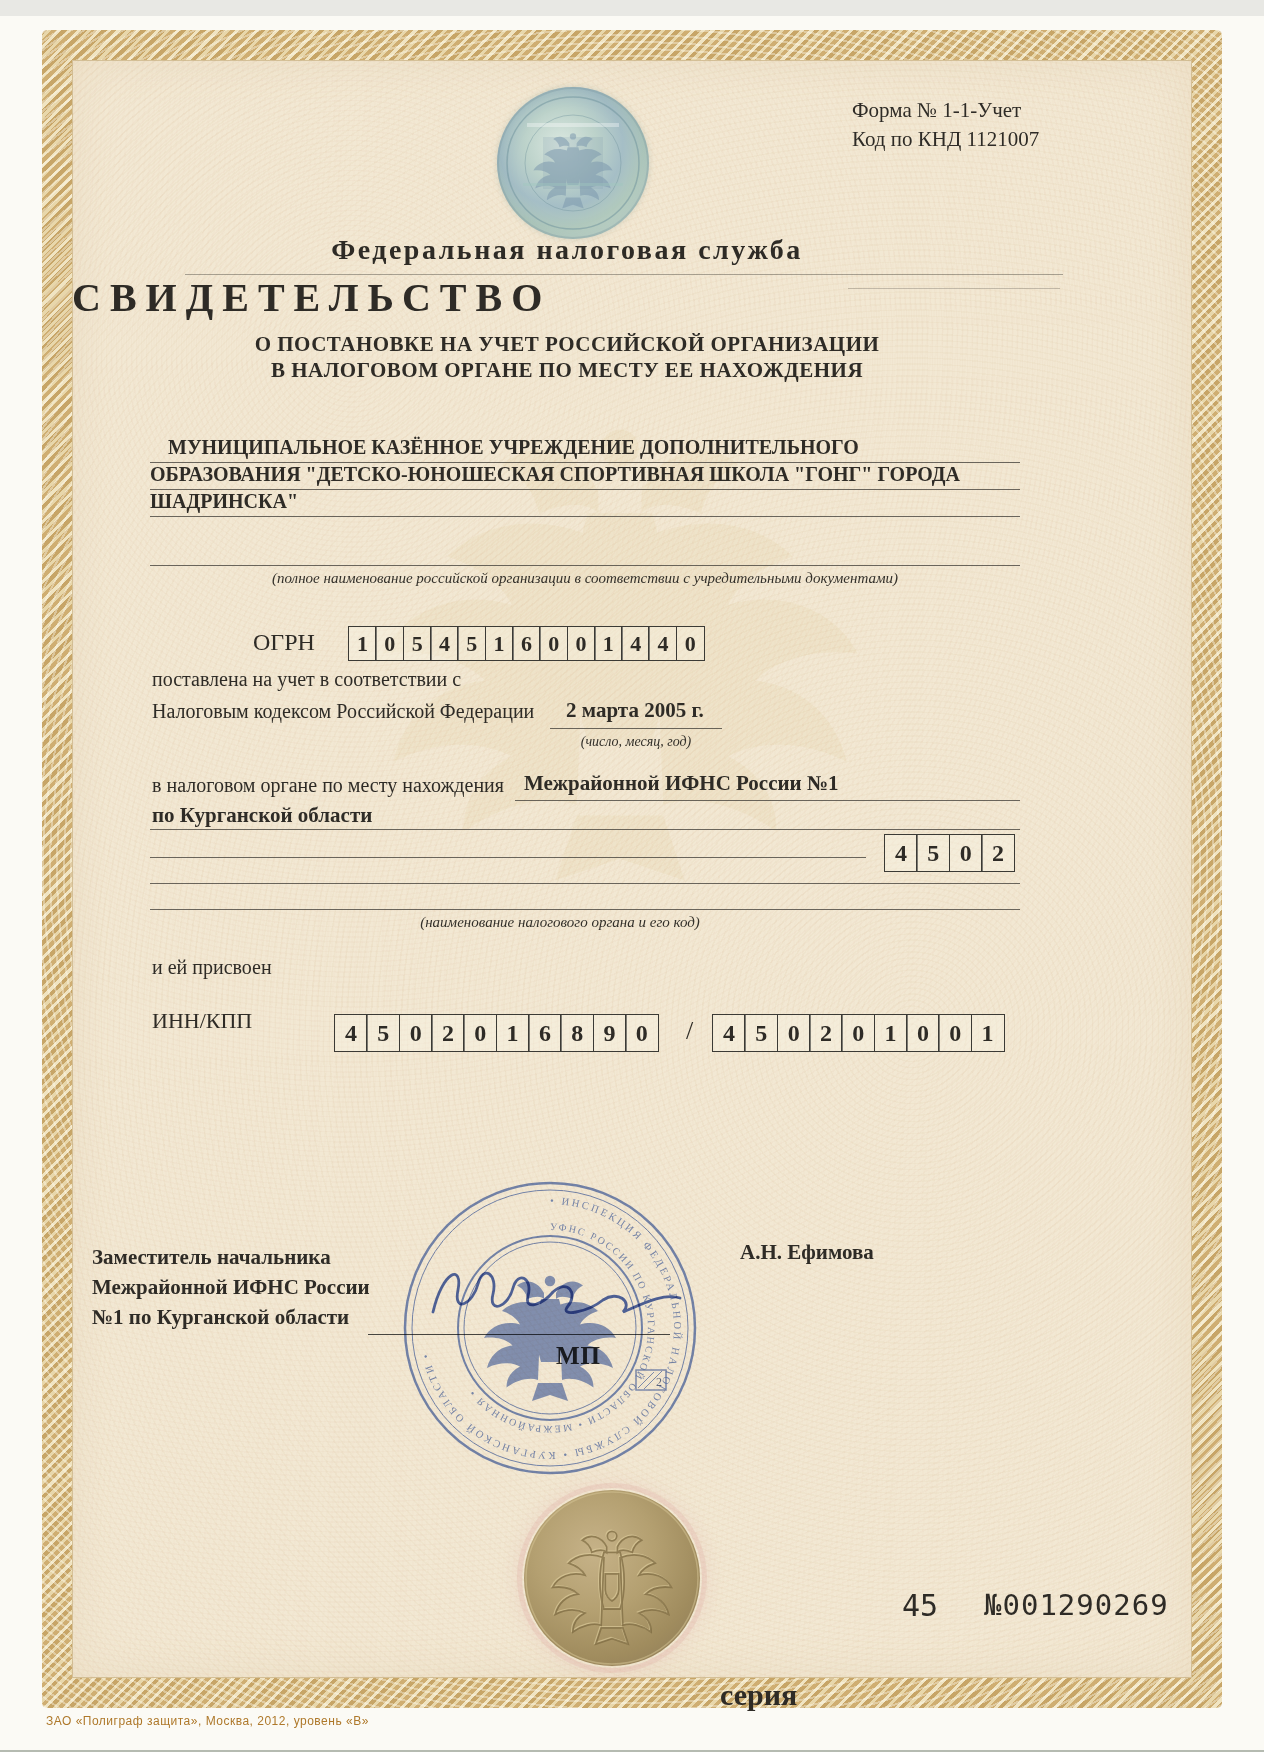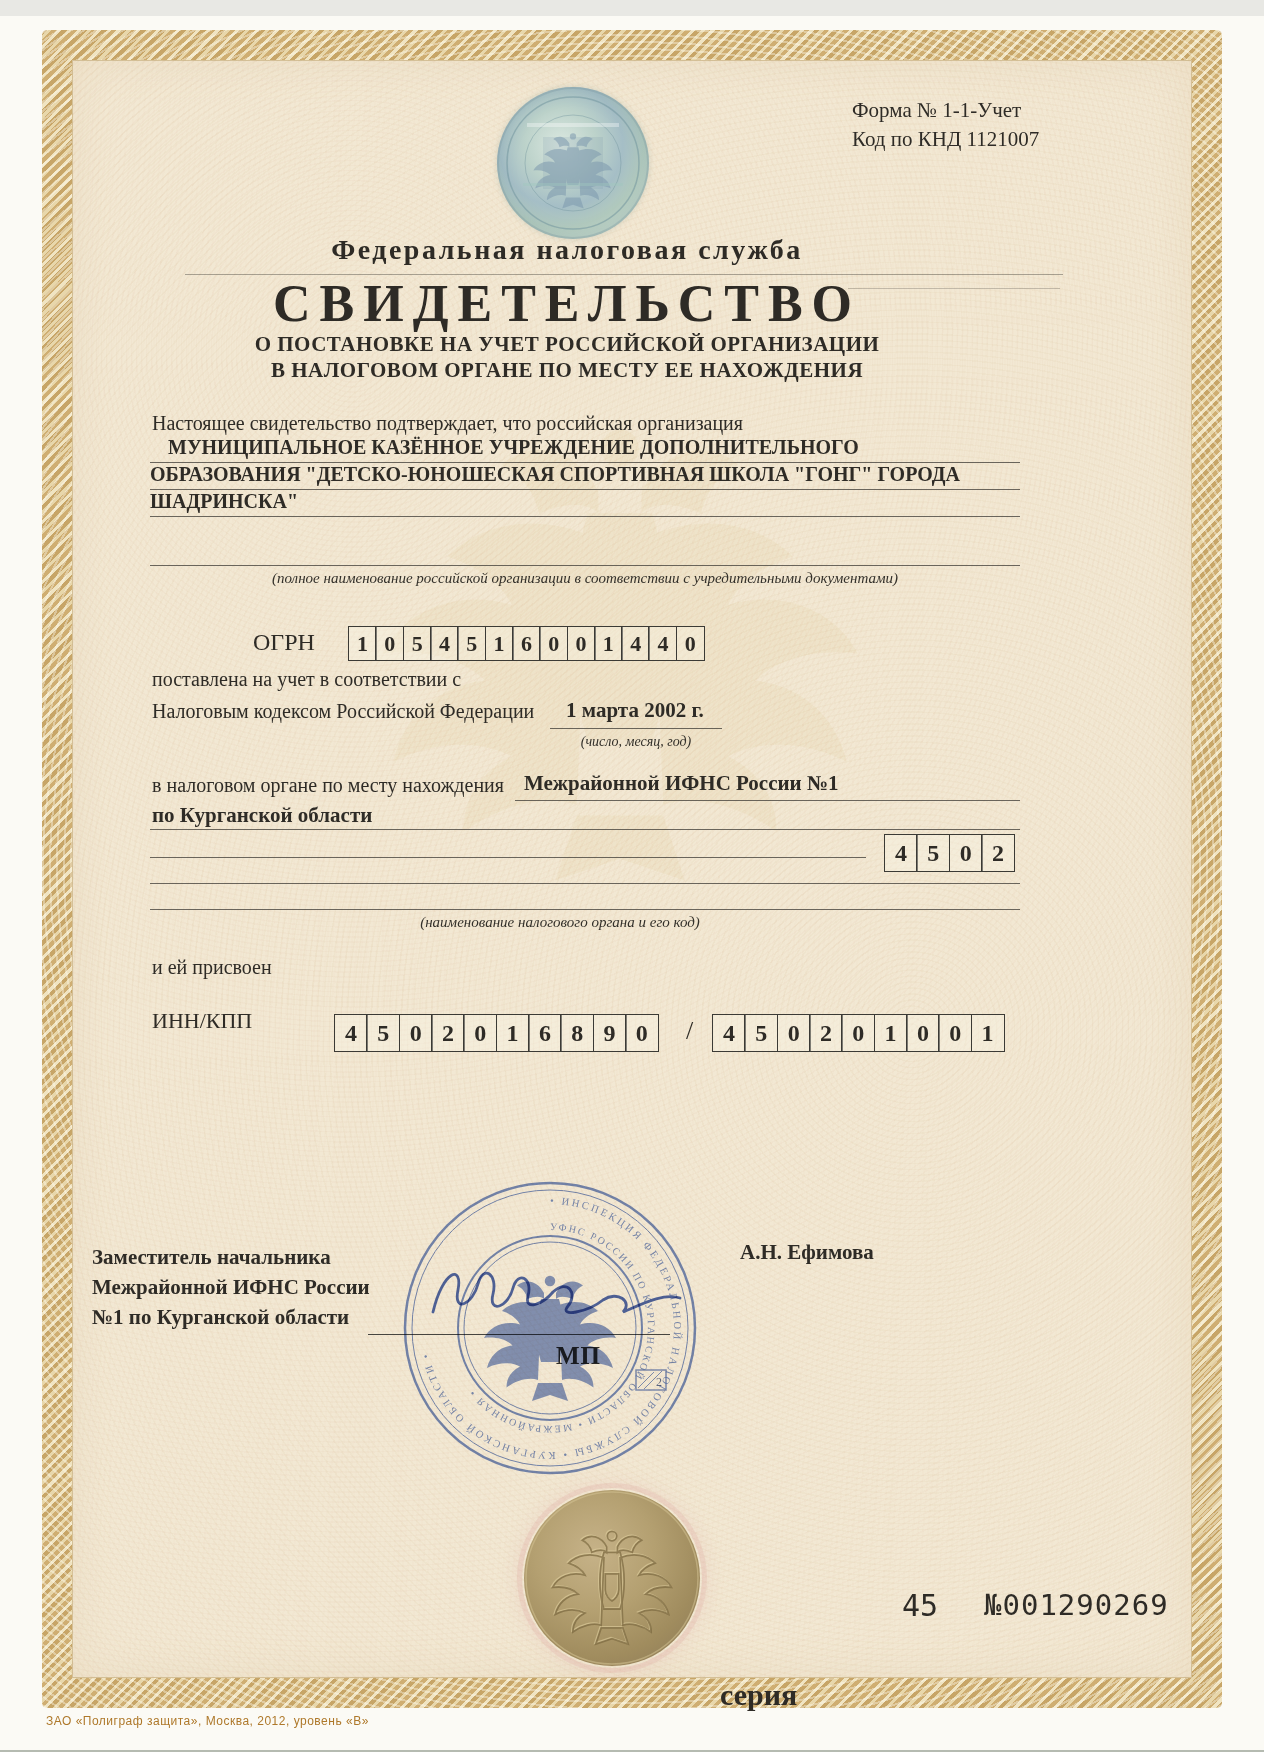--- a/index.html
+++ b/index.html
@@ -95,26 +95,25 @@
     </svg>
   </div>
 
   <div class="abs z2" style="left:852px; top:80px; font-size:21px; line-height:29px;">
     <div>Форма № 1-1-Учет</div>
     <div>Код по КНД 1121007</div>
   </div>
 
   <div class="abs z2 serif-b" style="left:72px; top:218px; width:990px; text-align:center; font-size:28px; letter-spacing:2.5px;">Федеральная налоговая служба</div>
   <div class="hairline z2" style="left:185px; top:258px; width:878px; opacity:.55;"></div>
-  <div class="abs z2 serif-b" style="left:72px; top:258px; width:990px; text-align:center; font-size:52px; letter-spacing:9px;">СВИДЕТЕЛЬСТВО</div>
+  <div class="abs z2 serif-b" style="left:72px; top:258px; width:990px; text-align:left; font-size:40px; letter-spacing:9px;">СВИДЕТЕЛЬСТВО</div>
   <div class="hairline z2" style="left:848px; top:272px; width:212px; opacity:.35;"></div>
   <div class="abs z2 serif-b" style="left:72px; top:342px; width:990px; text-align:center; font-size:21px; letter-spacing:.5px;">В НАЛОГОВОМ ОРГАНЕ ПО МЕСТУ ЕЕ НАХОЖДЕНИЯ</div>
   <div class="abs z2 serif-b" style="left:72px; top:316px; width:990px; text-align:center; font-size:21px; letter-spacing:.5px;">О ПОСТАНОВКЕ НА УЧЕТ РОССИЙСКОЙ ОРГАНИЗАЦИИ</div>
 
-  <div class="abs z2 body-text" style="left:152px; top:396px;">Настоящее свидетельство подтверждает, что российская организация</div>
   <div class="abs z2" style="left:150px; top:420px; width:870px; font-size:20px; font-weight:bold;">
     <div style="padding-left:18px; height:27px; border-bottom:1px solid rgba(60,58,52,.75);">МУНИЦИПАЛЬНОЕ КАЗЁННОЕ УЧРЕЖДЕНИЕ ДОПОЛНИТЕЛЬНОГО</div>
     <div style="height:27px; border-bottom:1px solid rgba(60,58,52,.75);">ОБРАЗОВАНИЯ "ДЕТСКО-ЮНОШЕСКАЯ СПОРТИВНАЯ ШКОЛА "ГОНГ" ГОРОДА</div>
     <div style="height:27px; border-bottom:1px solid rgba(60,58,52,.75);">ШАДРИНСКА"</div>
   </div>
   <div class="hairline z2" style="left:150px; top:549px; width:870px;"></div>
   <div class="abs z2 caption" style="left:150px; top:554px; width:870px;">(полное наименование российской организации в соответствии с учредительными документами)</div>
 
   <div class="abs z2" style="left:253px; top:613px; font-size:24px;">ОГРН</div>
   <div class="abs z2 digit-row" style="left:348px; top:610px;">
@@ -128,21 +127,21 @@
       <span class="cell">0</span>
       <span class="cell">0</span>
       <span class="cell">1</span>
       <span class="cell">4</span>
       <span class="cell">4</span>
       <span class="cell">0</span>
     </div>
 
   <div class="abs z2 body-text" style="left:152px; top:652px;">поставлена на учет в соответствии с</div>
   <div class="abs z2 body-text" style="left:152px; top:684px;">Налоговым кодексом Российской Федерации</div>
-  <div class="abs z2 serif-b" style="left:566px; top:682px; font-size:21px;">1 марта 2002 г.</div>
+  <div class="abs z2 serif-b" style="left:566px; top:682px; font-size:21px;">2 марта 2005 г.</div>
   <div class="hairline z2" style="left:550px; top:712px; width:172px;"></div>
   <div class="abs z2 caption" style="left:550px; top:718px; width:172px; font-size:14px;">(число, месяц, год)</div>
 
   <div class="abs z2 body-text" style="left:152px; top:758px;">в налоговом органе по месту нахождения</div>
   <div class="abs z2 serif-b" style="left:524px; top:755px; font-size:21px;">Межрайонной ИФНС России №1</div>
   <div class="hairline z2" style="left:515px; top:784px; width:505px;"></div>
   <div class="abs z2 serif-b" style="left:152px; top:787px; font-size:21px;">по Курганской области</div>
   <div class="hairline z2" style="left:150px; top:813px; width:870px;"></div>
   <div class="hairline z2" style="left:150px; top:841px; width:716px;"></div>
   <div class="abs z2 digit-row big" style="left:884px; top:818px;">

